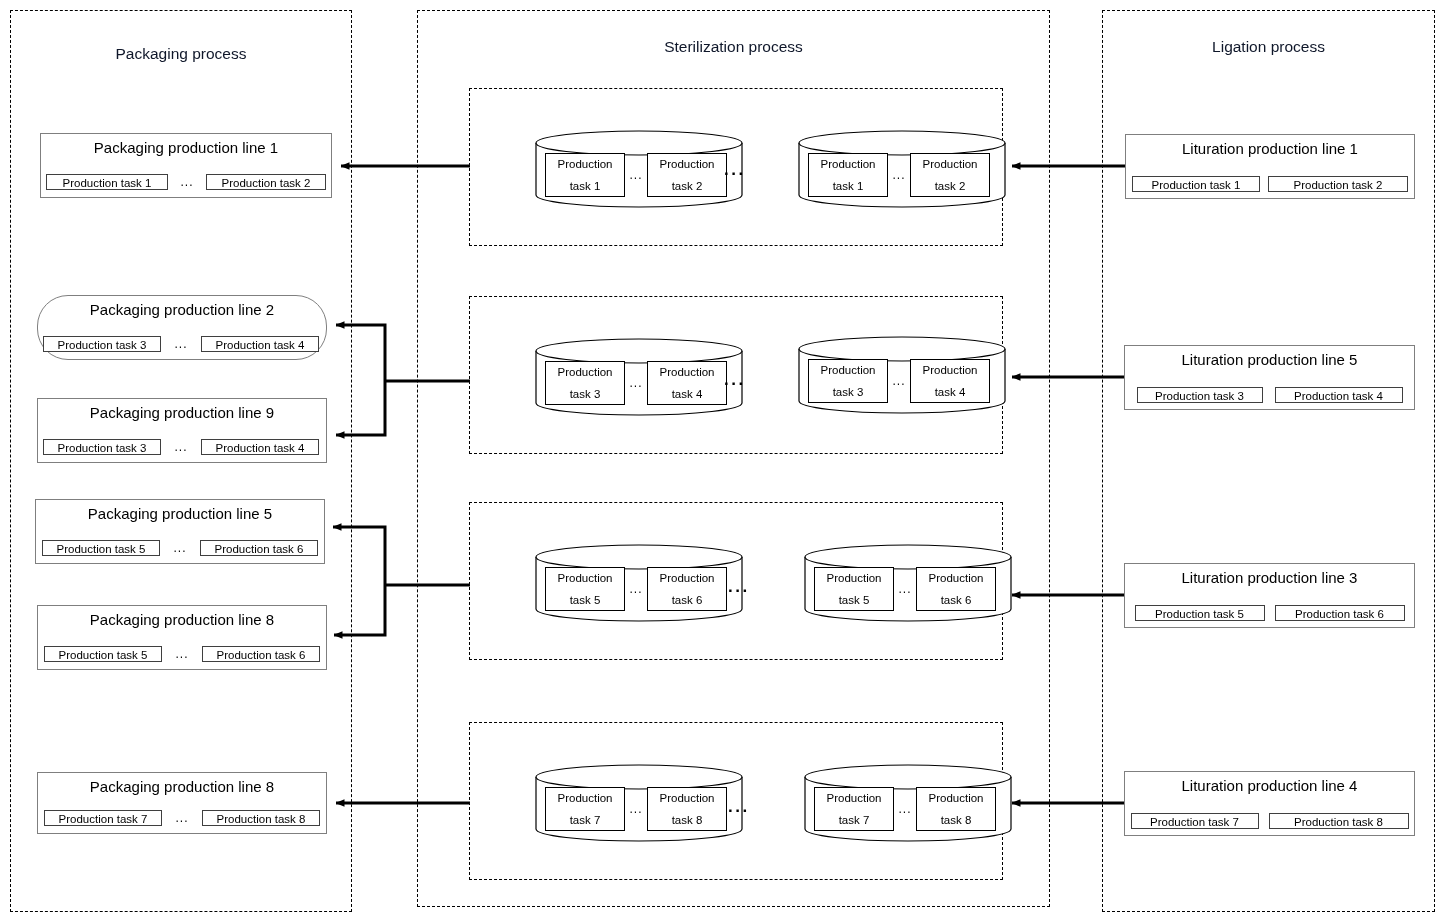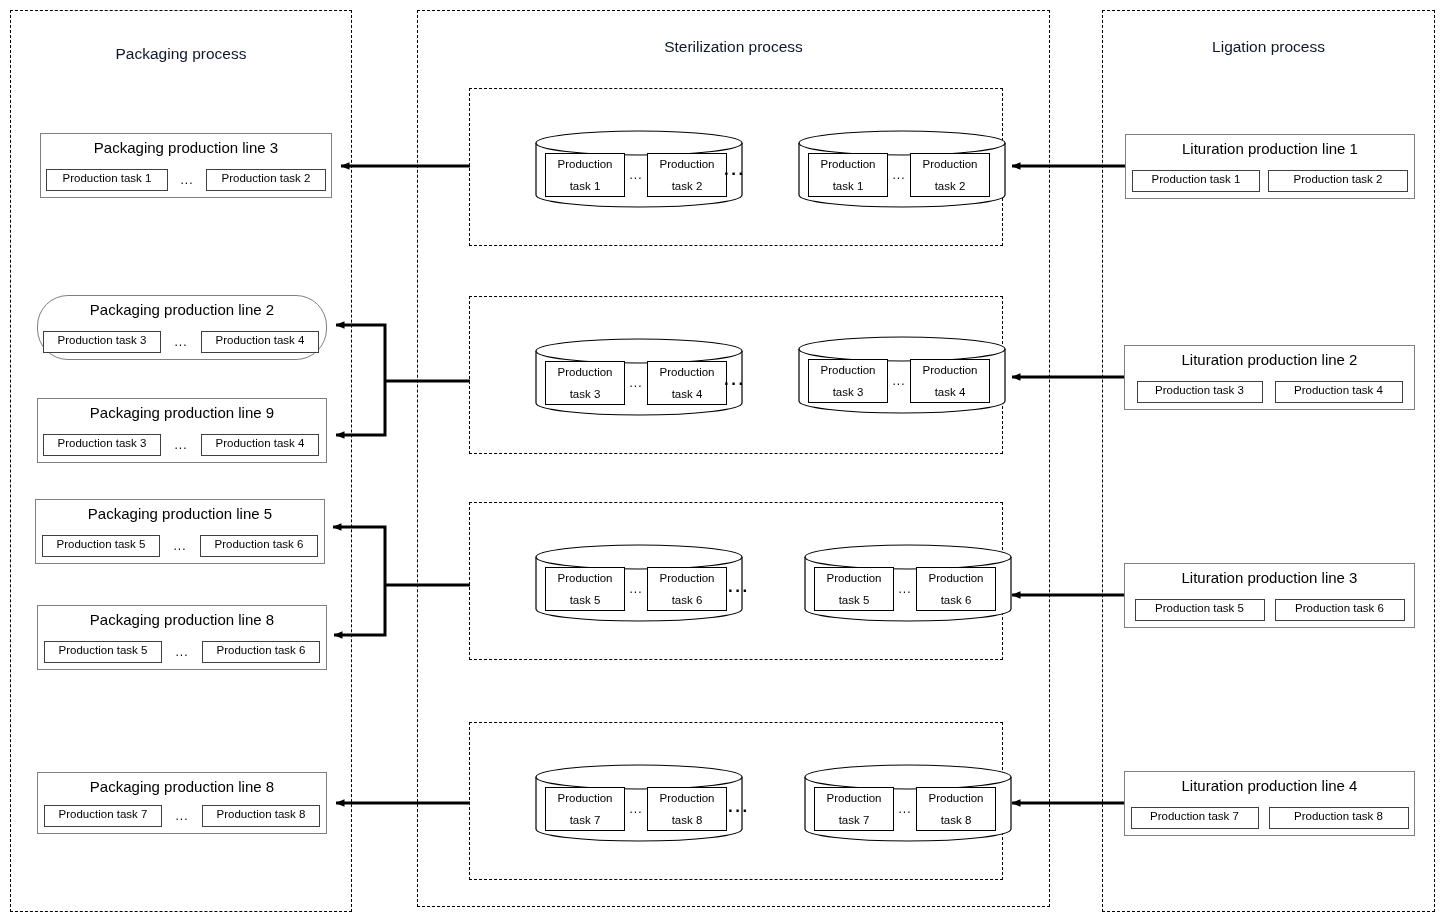--- a/index.html
+++ b/index.html
@@ -10,21 +10,21 @@
   .panel{position:absolute;border:1.6px dashed #000;box-sizing:border-box;background:transparent;}
   .panel-title{position:absolute;text-align:center;font-size:15.5px;color:#0f172a;white-space:nowrap;}
 
   
   .ster-group{position:absolute;border:1.6px dashed #000;box-sizing:border-box;}
 
   
   .line-box{position:absolute;box-sizing:border-box;border:1.6px solid #7f7f7f;background:#fff;}
   .line-box .line-title{position:absolute;left:0;right:0;top:5px;text-align:center;font-size:15px;white-space:nowrap;}
   .task-row{position:absolute;left:0;right:0;bottom:6px;display:flex;align-items:center;}
-  .task-chip{box-sizing:border-box;border:1.1px solid #3f3f3f;background:#fff;text-align:center;font-size:11.5px;line-height:16px;height:22px;white-space:nowrap;}
+  .task-chip{box-sizing:border-box;border:1.1px solid #3f3f3f;background:#fff;text-align:center;font-size:11.5px;line-height:16px;height:16px;white-space:nowrap;}
   .dots{font-size:12px;text-align:center;line-height:18px;letter-spacing:1px;}
 
   
   .cyl{position:absolute;margin-left:36px;}
   .cyl svg{position:absolute;left:0;top:0;}
   .cyl-inner{position:absolute;display:flex;align-items:center;}
   .cyl-task{box-sizing:border-box;border:1.1px solid #000;background:#fff;text-align:center;font-size:11.5px;line-height:15px;padding-top:3px;white-space:nowrap;}
   .cyl-task span{display:block;}
   .cyl-dots{text-align:center;font-size:12px;letter-spacing:1px;}
 
@@ -45,21 +45,21 @@
   <div class="panel-title" style="left:10px;top:45px;width:342px;">Packaging process</div>
   <div class="panel-title" style="left:1102px;top:38px;width:333px;">Ligation process</div>
   <div class="panel-title" style="left:417px;top:38px;width:633px;">Sterilization process</div>
 
   <div class="ster-group" style="left:469px;top:88px;width:534px;height:158px;"></div>
   <div class="ster-group" style="left:469px;top:296px;width:534px;height:158px;"></div>
   <div class="ster-group" style="left:469px;top:502px;width:534px;height:158px;"></div>
   <div class="ster-group" style="left:469px;top:722px;width:534px;height:158px;"></div>
 
   <div class="line-box" style="left:40px;top:133px;width:292px;height:65px;">
-    <div class="line-title">Packaging production line 3</div>
+    <div class="line-title">Packaging production line 1</div>
     <div class="task-row">
       <div class="task-chip" style="margin-left:5px;width:122px;">Production task 1</div>
       <div class="dots" style="width:38px;">...</div>
       <div class="task-chip" style="width:120px;">Production task 2</div>
     </div>
   </div>
 
   <div class="line-box" style="left:37px;top:295px;width:290px;height:65px;border-radius:31px;">
     <div class="line-title">Packaging production line 2</div>
     <div class="task-row">
@@ -108,21 +108,21 @@
   <div class="line-box" style="left:1125px;top:134px;width:290px;height:65px;">
     <div class="line-title">Lituration production line 1</div>
     <div class="task-row" style="justify-content:center;">
       <div class="task-chip" style="width:128px;">Production task 1</div>
       <div style="width:8px;"></div>
       <div class="task-chip" style="width:140px;">Production task 2</div>
     </div>
   </div>
 
   <div class="line-box" style="left:1124px;top:345px;width:291px;height:65px;">
-    <div class="line-title">Lituration production line 2</div>
+    <div class="line-title">Lituration production line 5</div>
     <div class="task-row" style="justify-content:center;">
       <div class="task-chip" style="width:126px;">Production task 3</div>
       <div style="width:12px;"></div>
       <div class="task-chip" style="width:128px;">Production task 4</div>
     </div>
   </div>
 
   <div class="line-box" style="left:1124px;top:563px;width:291px;height:65px;">
     <div class="line-title">Lituration production line 3</div>
     <div class="task-row" style="justify-content:center;">

